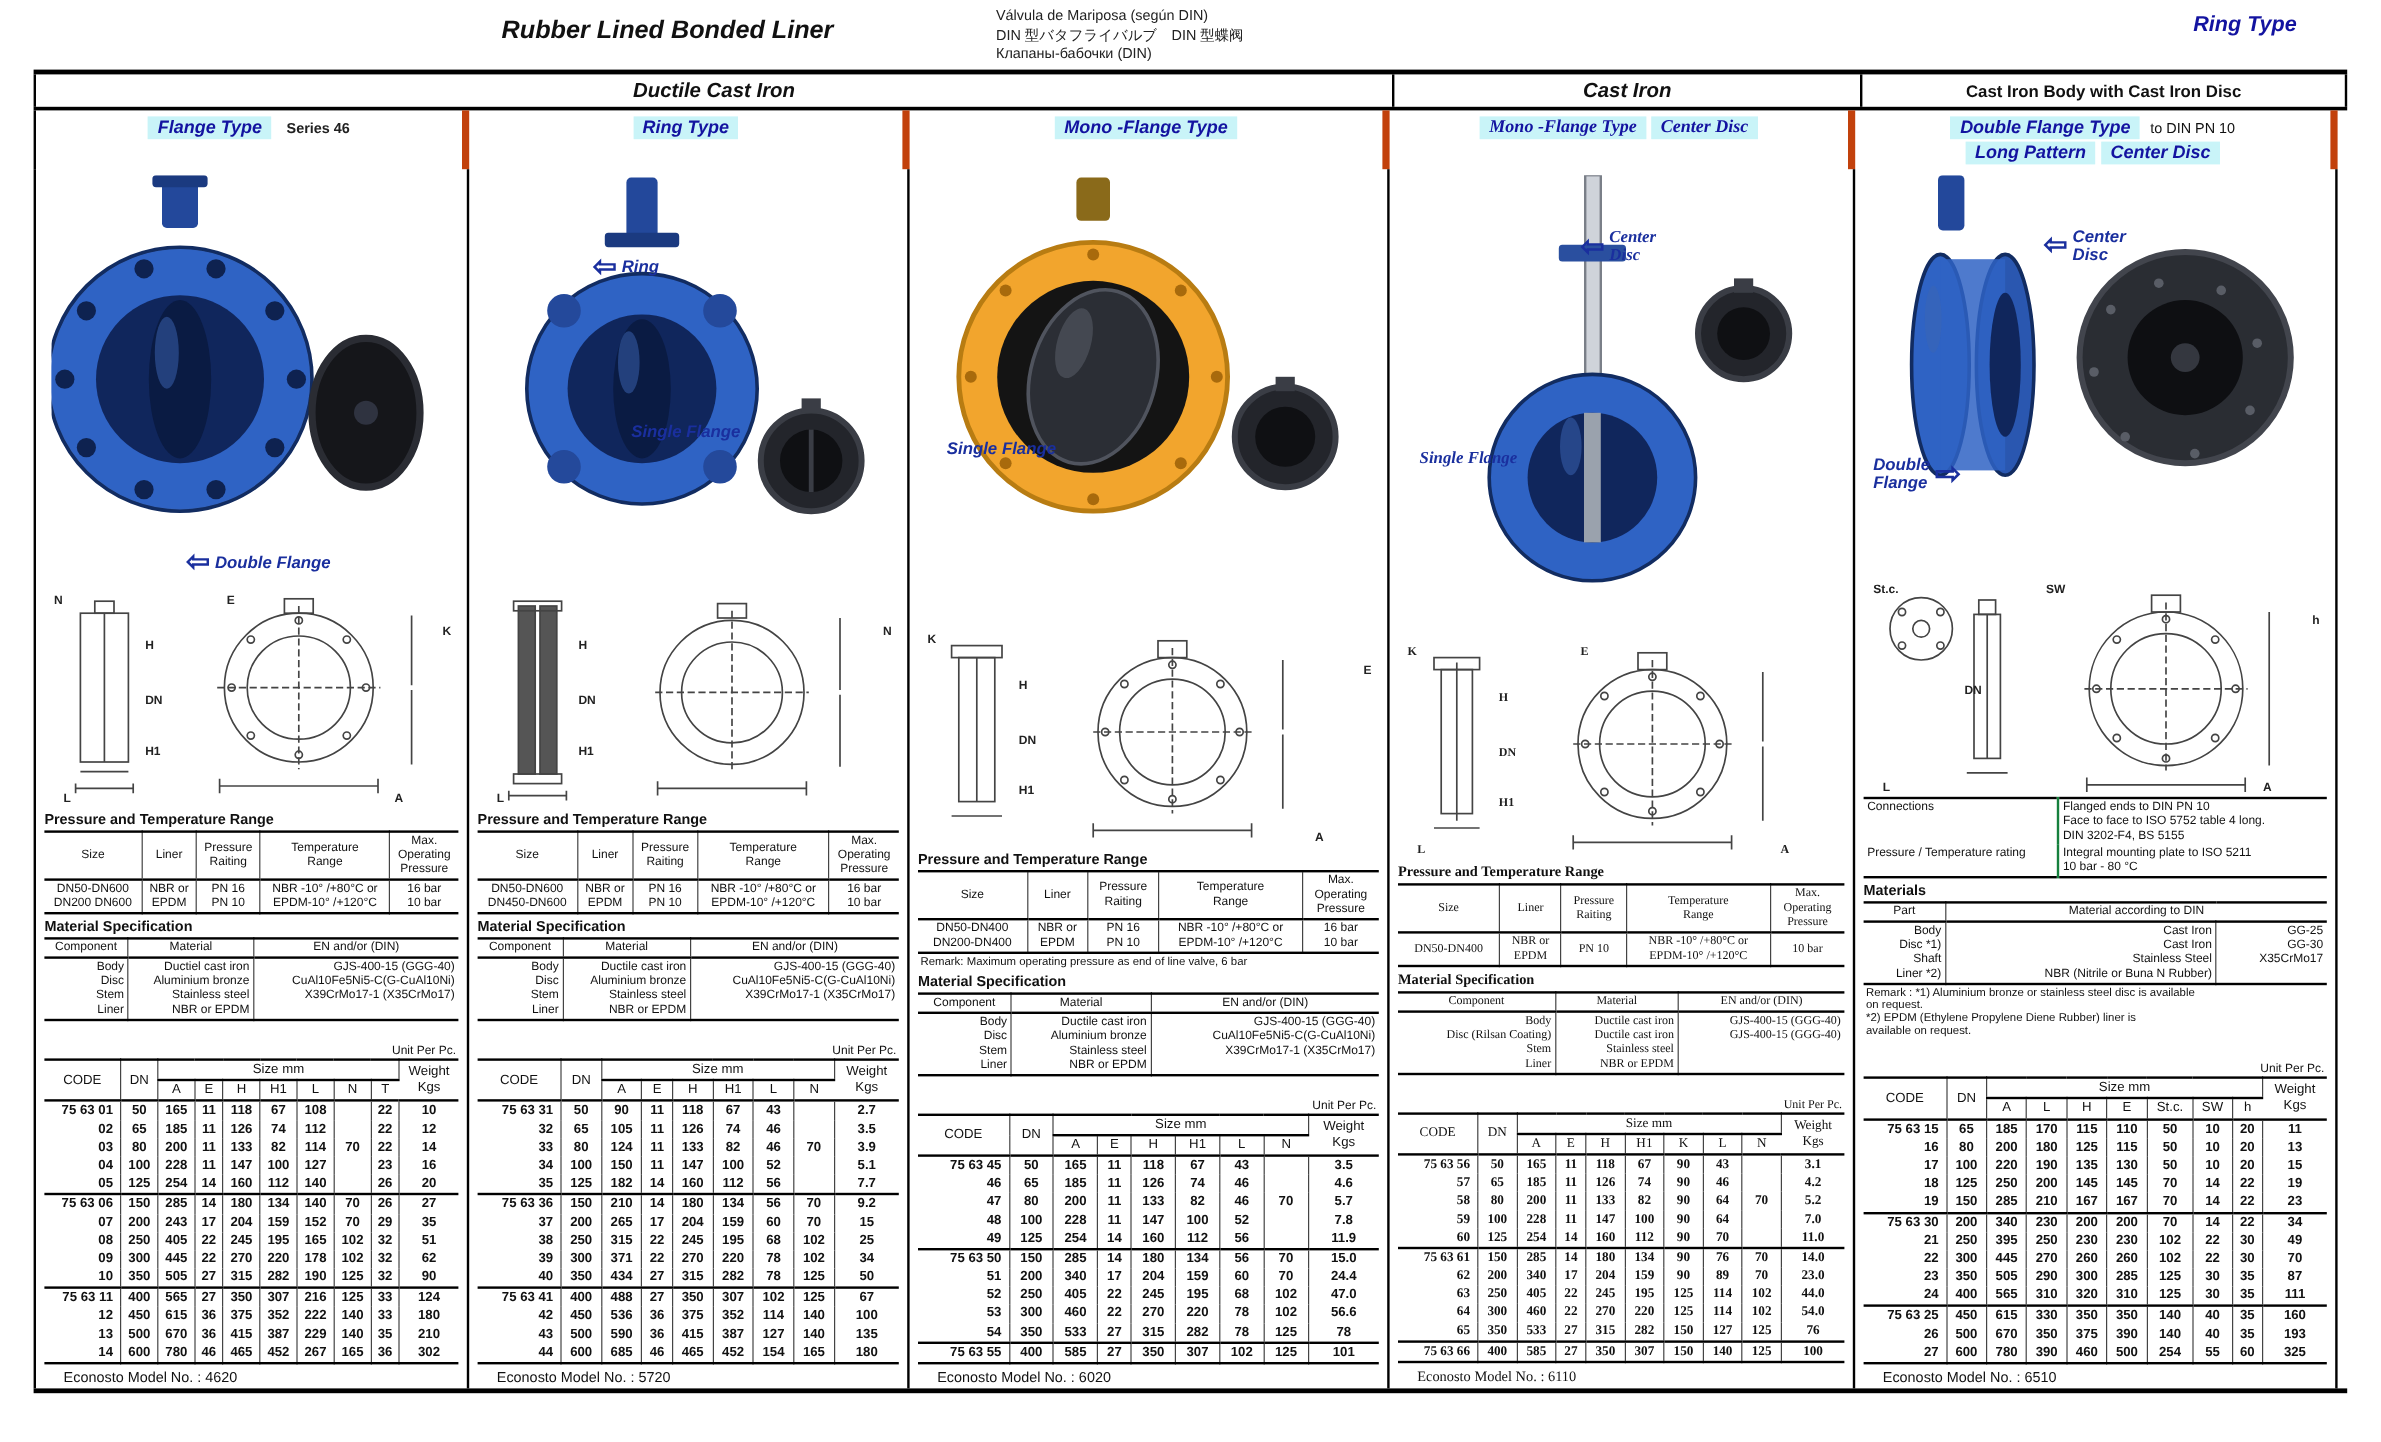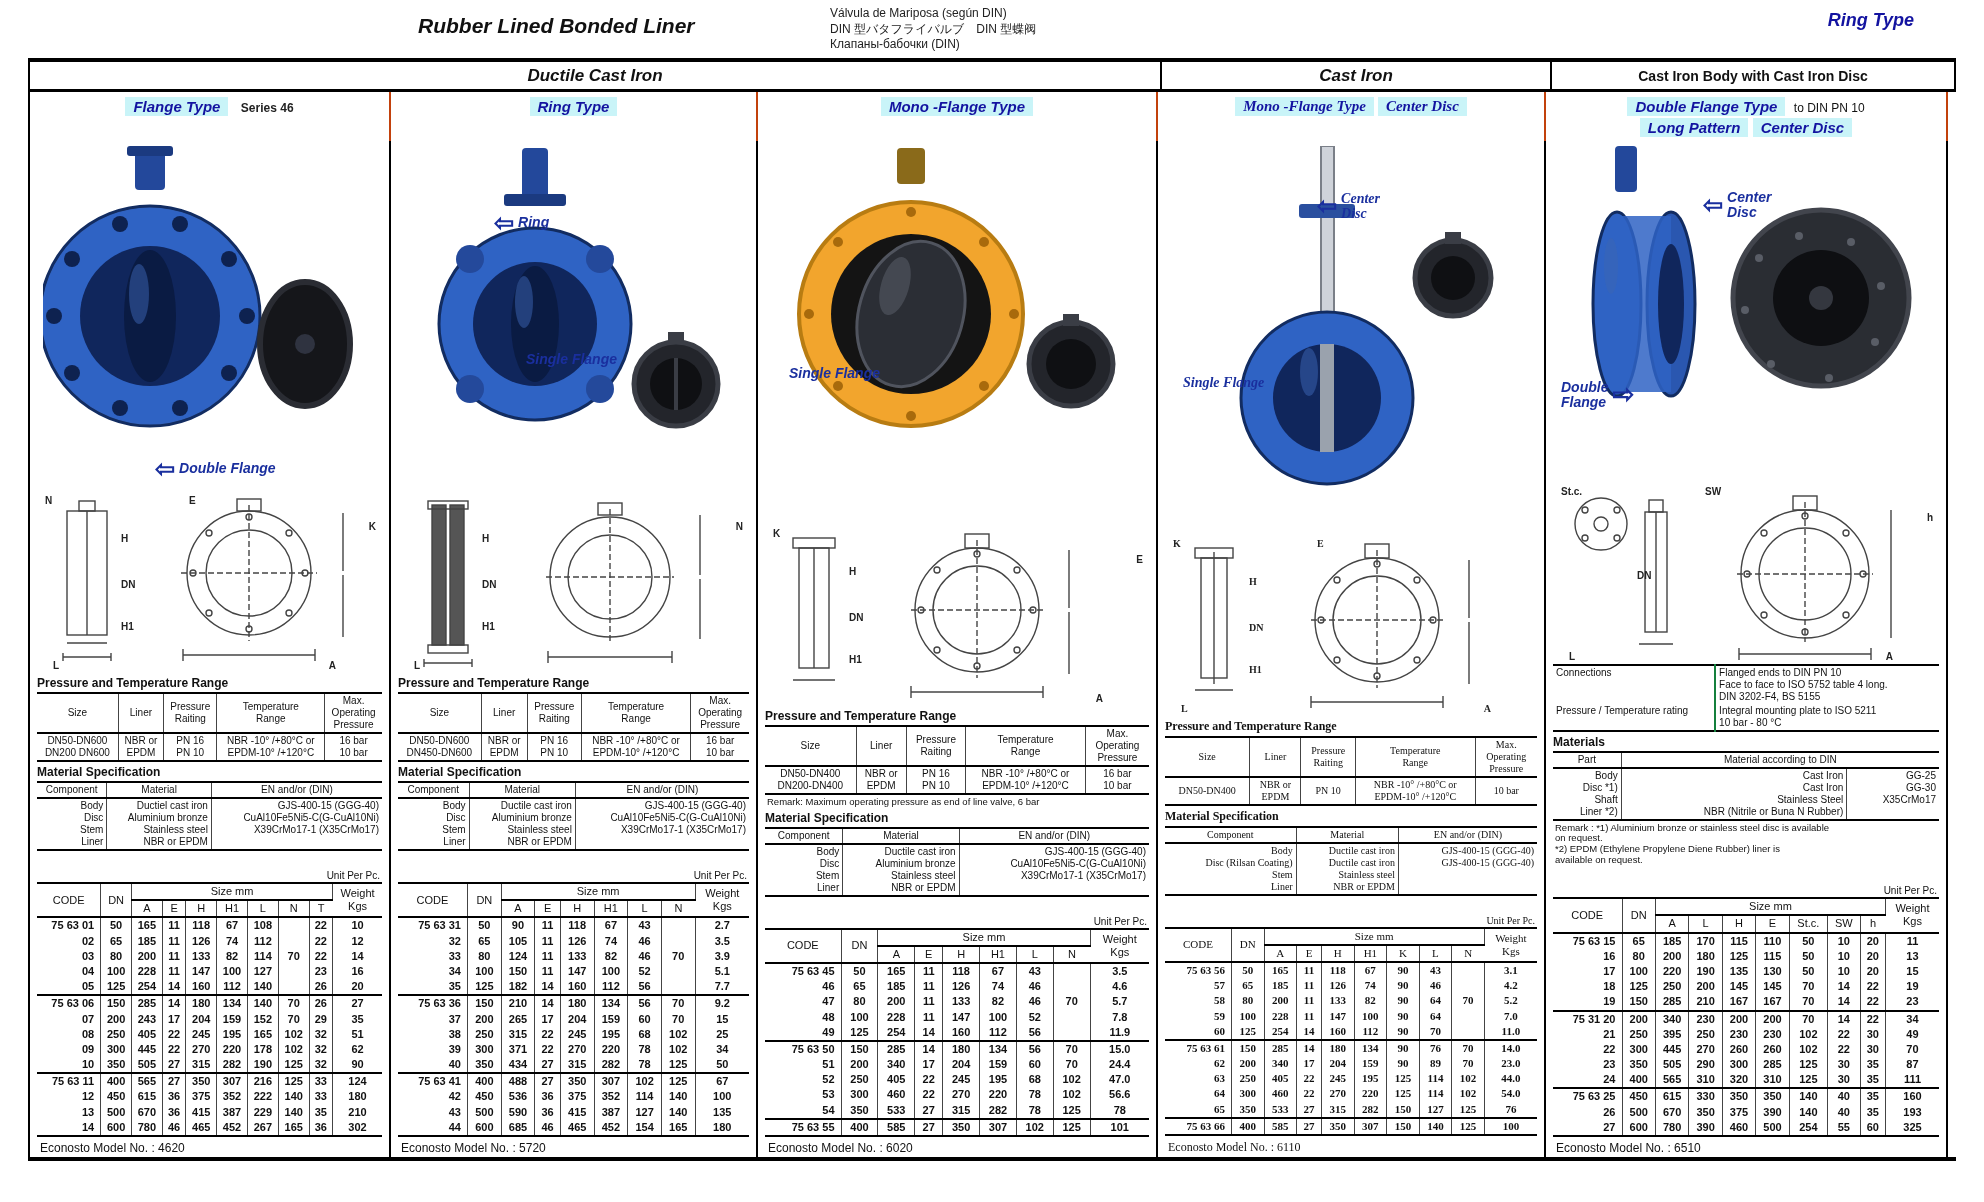--- a/index.html
+++ b/index.html
@@ -16,21 +16,21 @@
 
   
   .rule{height:4px;background:#000;margin:0 28px;}
   .grouprow{display:flex;margin:0 28px;border-bottom:3px solid #000;}
   .grouprow .g{display:flex;align-items:center;justify-content:center;height:27px;
                font-size:17px;font-weight:bold;font-style:italic;border-right:2px solid #000;}
   .grouprow .g:first-child{border-left:2px solid #000;}
   .g.g1{width:1130px;} .g.g2{width:388px;font-style:italic;} .g.g3{width:402px;font-size:14px;font-style:normal;font-weight:bold;}
 
   .subrow{display:flex;margin:0 28px;}
-  .subrow .sh{border-right:2px solid #c2410c;box-sizing:border-box;padding:5px 4px 4px;text-align:center;}
+  .subrow .sh{border-right:6px solid #c2410c;box-sizing:border-box;padding:5px 4px 4px;text-align:center;}
   .subrow .sh:first-child{border-left:2px solid #000;}
   .hl{background:#c9f4f8;color:#1313a0;font-weight:bold;font-style:italic;font-size:15px;padding:1px 8px;display:inline-block;}
   .plain-sm{font-size:12px;font-weight:bold;color:#222;margin-left:8px;}
   .plain-xs{font-size:12px;font-weight:normal;color:#111;margin-left:4px;}
 
   
   .cards{display:flex;margin:0 28px;align-items:stretch;}
   .card{box-sizing:border-box;border-right:2px solid #000;padding:3px 7px 2px;display:flex;flex-direction:column;height:1016px;}
   .card:first-child{border-left:2px solid #000;}
   .w0{width:363px;} .w1{width:367px;} .w2{width:400px;} .w3{width:388px;font-family:Liberation Serif, serif;} .w4{width:402px;}
@@ -45,21 +45,21 @@
 
   .drawwrap{position:relative;height:178px;flex:0 0 auto;}
   .draw{position:absolute;left:0;top:0;}
   .dim{position:absolute;font-size:10px;font-weight:bold;color:#222;}
   .dim.s1{left:8px;top:0;} .dim.s2{left:152px;top:0;} .dim.s3{right:6px;top:26px;}
   .dim.s4{left:84px;top:38px;} .dim.s5{left:84px;top:84px;} .dim.s6{left:84px;top:126px;}
   .dim.s7{left:16px;bottom:2px;} .dim.s8{right:46px;bottom:2px;}
 
   .sect-title{font-weight:bold;font-size:12px;margin:3px 0 2px;flex:0 0 auto;}
   .unit{text-align:right;font-size:10px;margin:19px 2px 1px;flex:0 0 auto;}
-  .model{font-size:12px;margin:4px 0 0 3px;flex:0 0 auto;}
+  .model{font-size:12px;margin:4px 0 0 16px;flex:0 0 auto;}
   .remark{font-size:9.5px;margin:2px 0 0 2px;white-space:pre-line;line-height:1.15;}
 
   
   table{border-collapse:collapse;width:100%;flex:0 0 auto;}
   th,td{white-space:pre-line;padding:1px 3px;line-height:1.2;}
   .tbl{border-top:2px solid #000;border-bottom:2px solid #000;}
   .tbl th{border-bottom:2px solid #000;font-weight:normal;text-align:center;}
   .tbl th,.tbl td{border-right:1px solid #444;}
   .tbl th:last-child,.tbl td:last-child{border-right:none;}
   .ptbl{font-size:10px;} .ptbl td{text-align:center;}
@@ -1446,21 +1446,21 @@
             <td>285</td>
             <td>210</td>
             <td>167</td>
             <td>167</td>
             <td>70</td>
             <td>14</td>
             <td>22</td>
             <td>23</td>
           </tr>
           <tr class="sep">
-            <td>75 31 20</td>
+            <td>75 63 30</td>
             <td>200</td>
             <td>340</td>
             <td>230</td>
             <td>200</td>
             <td>200</td>
             <td>70</td>
             <td>14</td>
             <td>22</td>
             <td>34</td>
           </tr>

